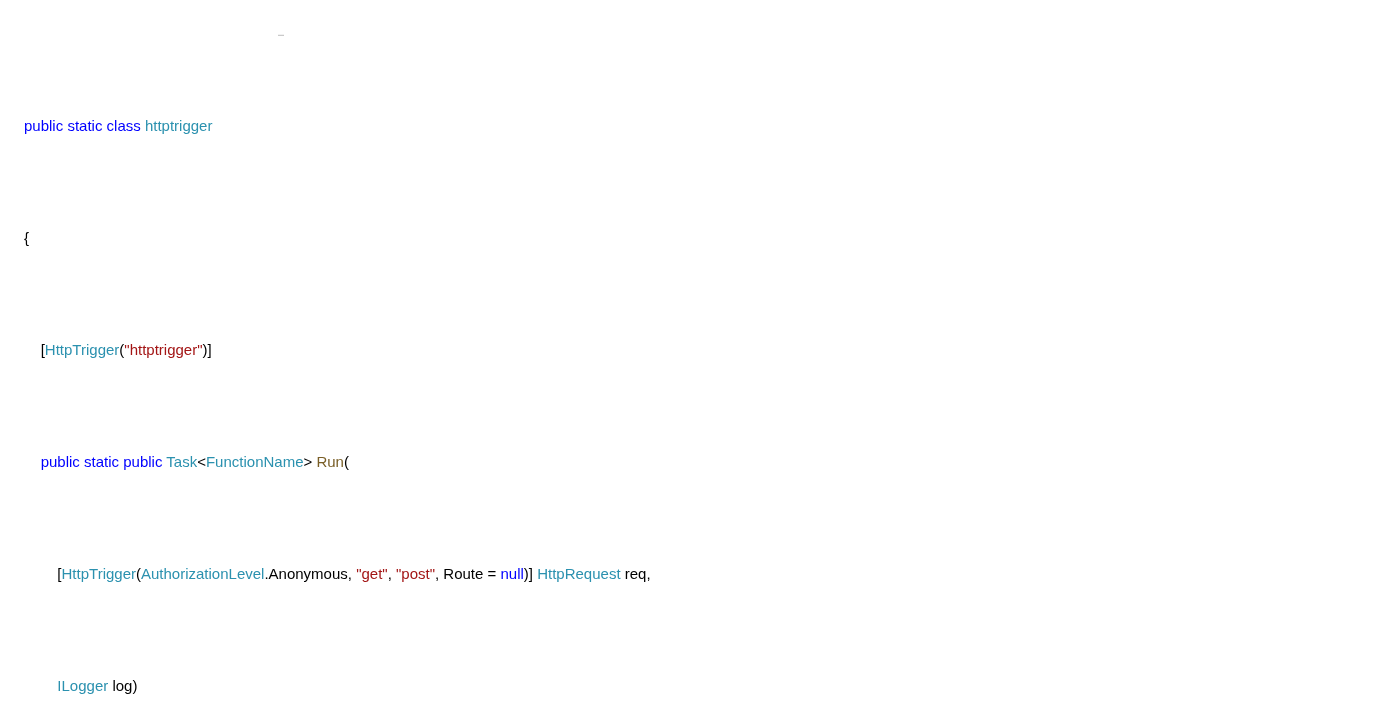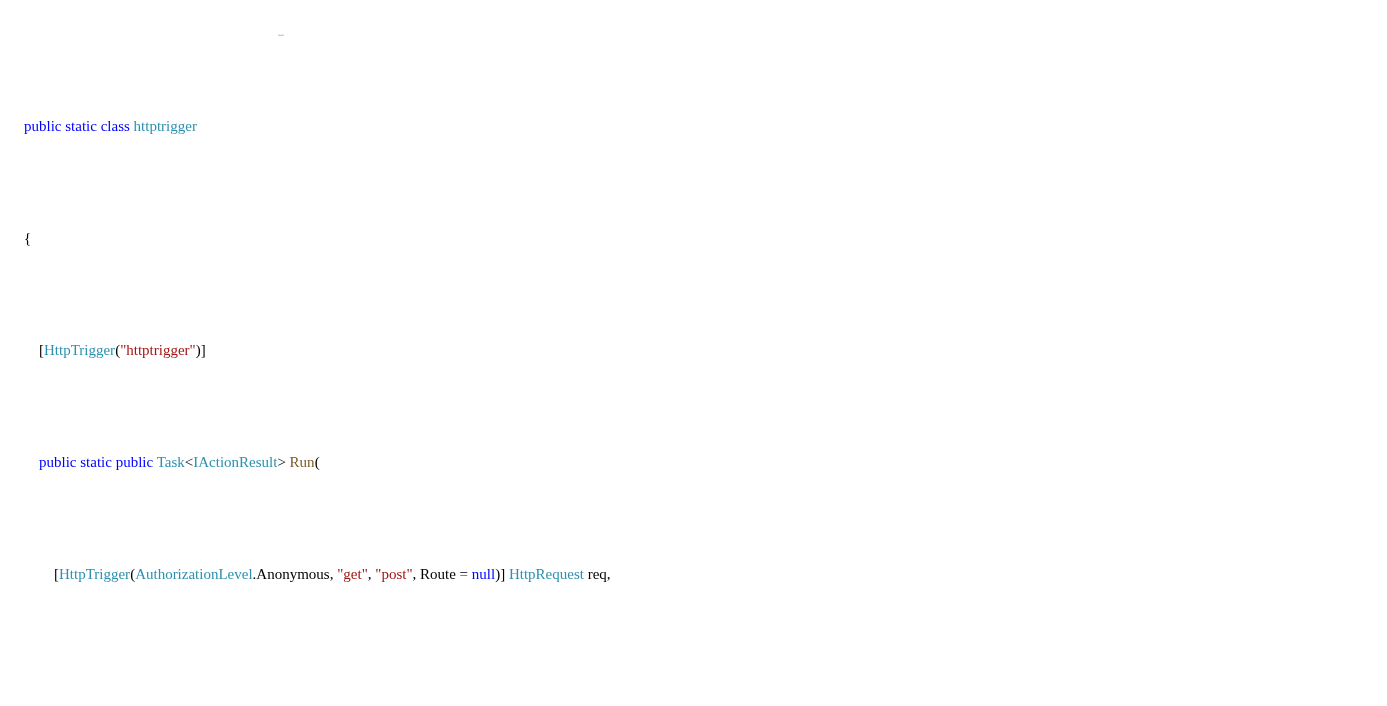--- a/index.html
+++ b/index.html
@@ -30,39 +30,40 @@
   .plain { color: #000000; }
   .dots {
     color: #888;
     font-size: 10px;
     position: absolute;
     left: 278px;
     top: 20px;
     letter-spacing: 1px;
   }
   .code-text {
-    font-family: Liberation Serif, serif;
+    font-family: Liberation Sans, sans-serif;
   }
 </style>
 </head>
 <body>
 
 <div class="editor">
   <span class="dots">…</span>
 
   <div class="line"><span class="code-text"><span class="kw">public</span> <span class="kw">static</span> <span class="kw">class</span> <span class="type">httptrigger</span></span></div>
 
   <div class="line"><span class="code-text plain">{</span></div>
 
   <div class="line"><span class="code-text"><span class="plain">    [</span><span class="type">HttpTrigger</span><span class="plain">(</span><span class="str">"httptrigger"</span><span class="plain">)]</span></span></div>
 
-  <div class="line"><span class="code-text">    <span class="kw">public</span> <span class="kw">static</span> <span class="kw">public</span> <span class="type">Task</span><span class="plain">&lt;</span><span class="type">IActionResult</span><span class="plain">&gt; </span><span class="method">Run</span><span class="plain">(</span></span></div>
+  <div class="line"><span class="code-text">    <span class="kw">public</span> <span class="kw">static</span> <span class="kw">public</span> <span class="type">Task</span><span class="plain">&lt;</span><span class="type">FunctionName</span><span class="plain">&gt; </span><span class="method">Run</span><span class="plain">(</span></span></div>
 
   <div class="line"><span class="code-text"><span class="plain">        [</span><span class="type">HttpTrigger</span><span class="plain">(</span><span class="type">AuthorizationLevel</span><span class="plain">.Anonymous, </span><span class="str">"get"</span><span class="plain">, </span><span class="str">"post"</span><span class="plain">, Route = </span><span class="kw">null</span><span class="plain">)] </span><span class="type">HttpRequest</span><span class="plain"> req,</span></span></div>
 
+  <div class="line"><span class="code-text">        <span class="type">ILogger</span><span class="plain"> log)</span></span></div>
 
   
 
   
 
   
 
   
 
   

